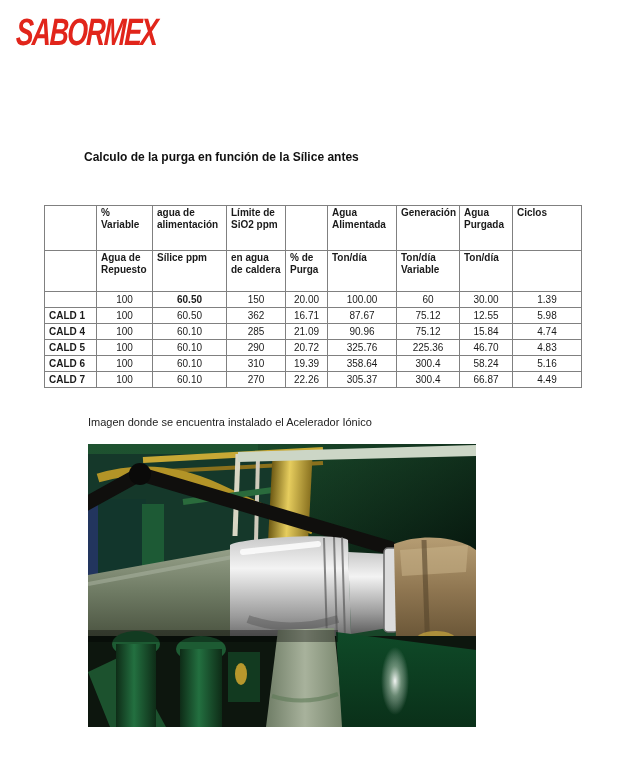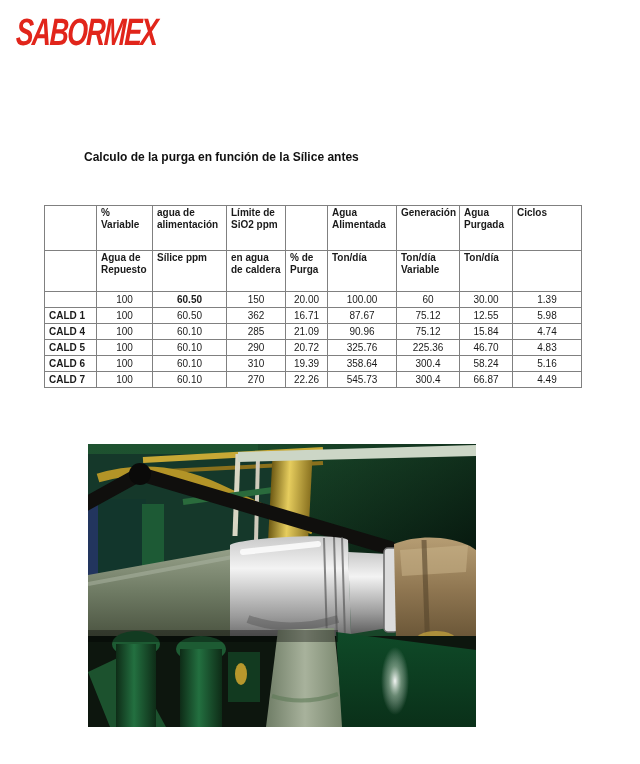--- a/index.html
+++ b/index.html
@@ -142,28 +142,29 @@
           <td>300.4</td>
           <td>58.24</td>
           <td>5.16</td>
         </tr>
         <tr class="brow">
           <td class="lbl">CALD 7</td>
           <td>100</td>
           <td>60.10</td>
           <td>270</td>
           <td>22.26</td>
-          <td>545.73</td>
+          <td>305.37</td>
           <td>300.4</td>
           <td>66.87</td>
           <td>4.49</td>
         </tr>
       </tbody>
   </table>
 
+  <div class="doc-caption">Imagen donde se encuentra instalado el Acelerador Iónico</div>
 
   <svg class="photo" viewBox="0 0 388 283" xmlns="http://www.w3.org/2000/svg">
     <defs>
       <linearGradient id="wall" x1="0" y1="0" x2="0" y2="1">
         <stop offset="0" stop-color="#20573383"></stop>
         <stop offset="0" stop-color="#1e5230"></stop>
         <stop offset="1" stop-color="#153f25"></stop>
       </linearGradient>
       <linearGradient id="grayPipe" x1="0" y1="0" x2="0" y2="1">
         <stop offset="0" stop-color="#96a089"></stop>

